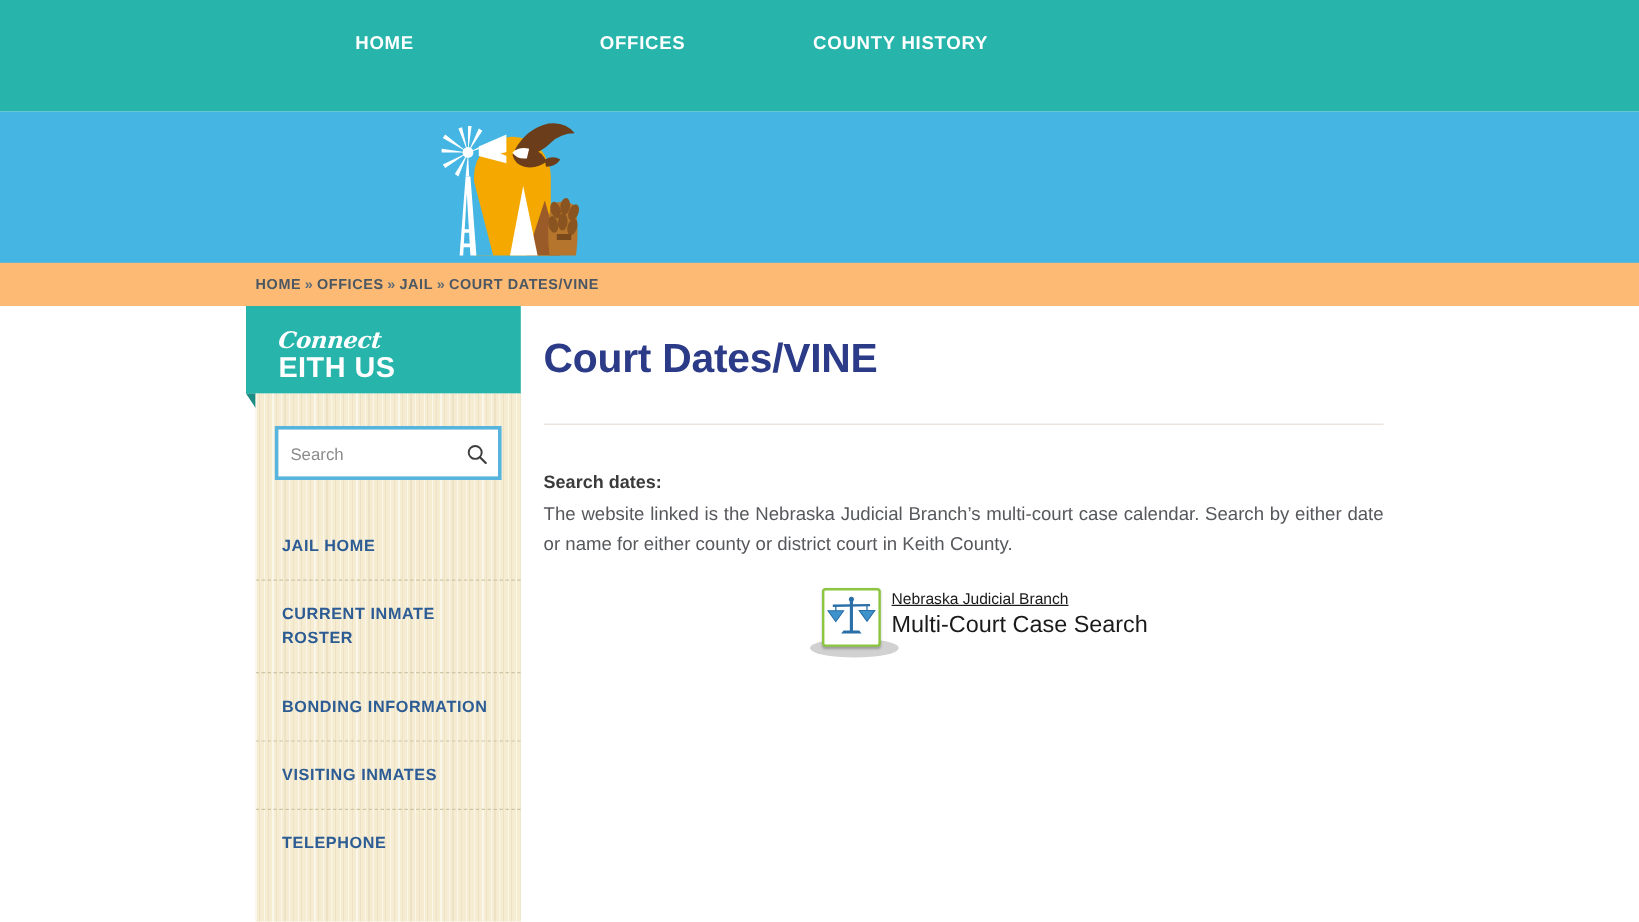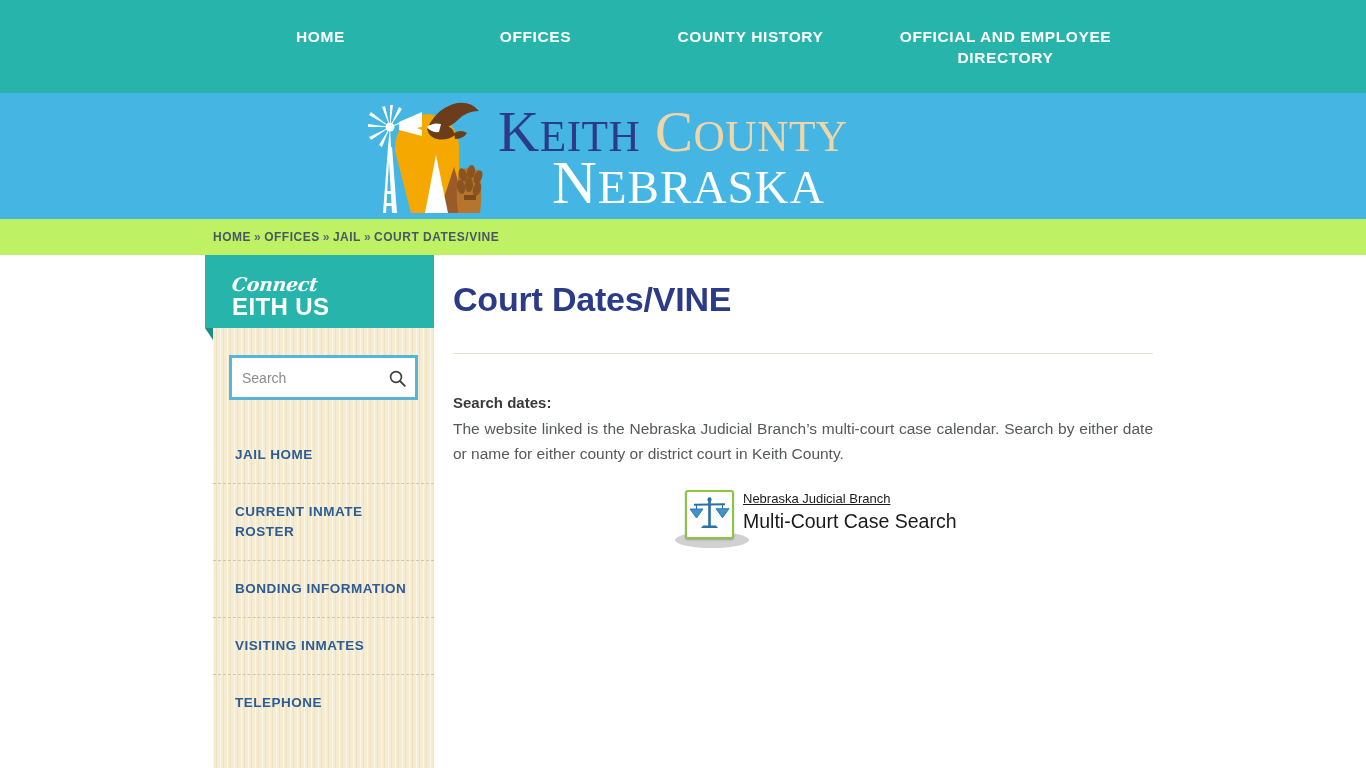--- a/index.html
+++ b/index.html
@@ -92,21 +92,21 @@
     color: #ffffff;
     white-space: nowrap;
     letter-spacing: 1px;
   }
 
   
   #crumbbar {
     position: absolute;
     top: 219px; left: 0;
     width: 1366px; height: 36px;
-    background: #bef264;
+    background: #fdba74;
   }
   #crumbs {
     position: absolute;
     left: 213px; top: 11px;
     font-size: 12px;
     font-weight: bold;
     letter-spacing: 0.5px;
     color: #4a5763;
     text-transform: uppercase;
     white-space: nowrap;
@@ -312,21 +312,20 @@
   }
 </style>
 </head>
 <body>
 
 <div id="topnav">
   <div class="nav-inner">
     <div class="nav-item n0">HOME</div>
     <div class="nav-item n1">OFFICES</div>
     <div class="nav-item n2">COUNTY HISTORY</div>
-    <div class="nav-item n3">OFFICIAL AND EMPLOYEE DIRECTORY</div>
   </div>
 </div>
 
 <div id="banner">
   <div id="banner-inner">
 
     <svg id="logo-art" viewBox="0 0 130 125">
 
       <path d="M40 118 L40 52 A32 33 0 0 1 104 52 L104 118 Z" fill="#f5a800"></path>
 
@@ -370,28 +369,20 @@
           <ellipse cx="116" cy="77" rx="4" ry="7" transform="rotate(8 116 77)"></ellipse>
           <ellipse cx="123" cy="82" rx="4" ry="7" transform="rotate(22 123 82)"></ellipse>
           <ellipse cx="106" cy="92" rx="4" ry="7" transform="rotate(-12 106 92)"></ellipse>
           <ellipse cx="114" cy="90" rx="4" ry="7" transform="rotate(4 114 90)"></ellipse>
           <ellipse cx="122" cy="94" rx="4" ry="7" transform="rotate(16 122 94)"></ellipse>
         </g>
         <rect x="109" y="100" width="12" height="5" fill="#7a4a1c"></rect>
       </g>
     </svg>
 
-    <div id="wordmark">
-      <div id="kc-line1">
-        <span class="keith">K<span class="smcap">EITH</span></span><span>&nbsp;</span><span class="county">C<span class="smcap">OUNTY</span></span>
-      </div>
-      <div id="kc-line2">
-        N<span class="smcap">EBRASKA</span>
-      </div>
-    </div>
   </div>
 </div>
 
 <div id="crumbbar">
   <div id="crumbs">
     <a>HOME</a><span class="sep">»</span><a>OFFICES</a><span class="sep">»</span><a>JAIL</a><span class="sep">»</span><a>COURT DATES/VINE</a>
   </div>
 </div>
 
 <div id="page">

